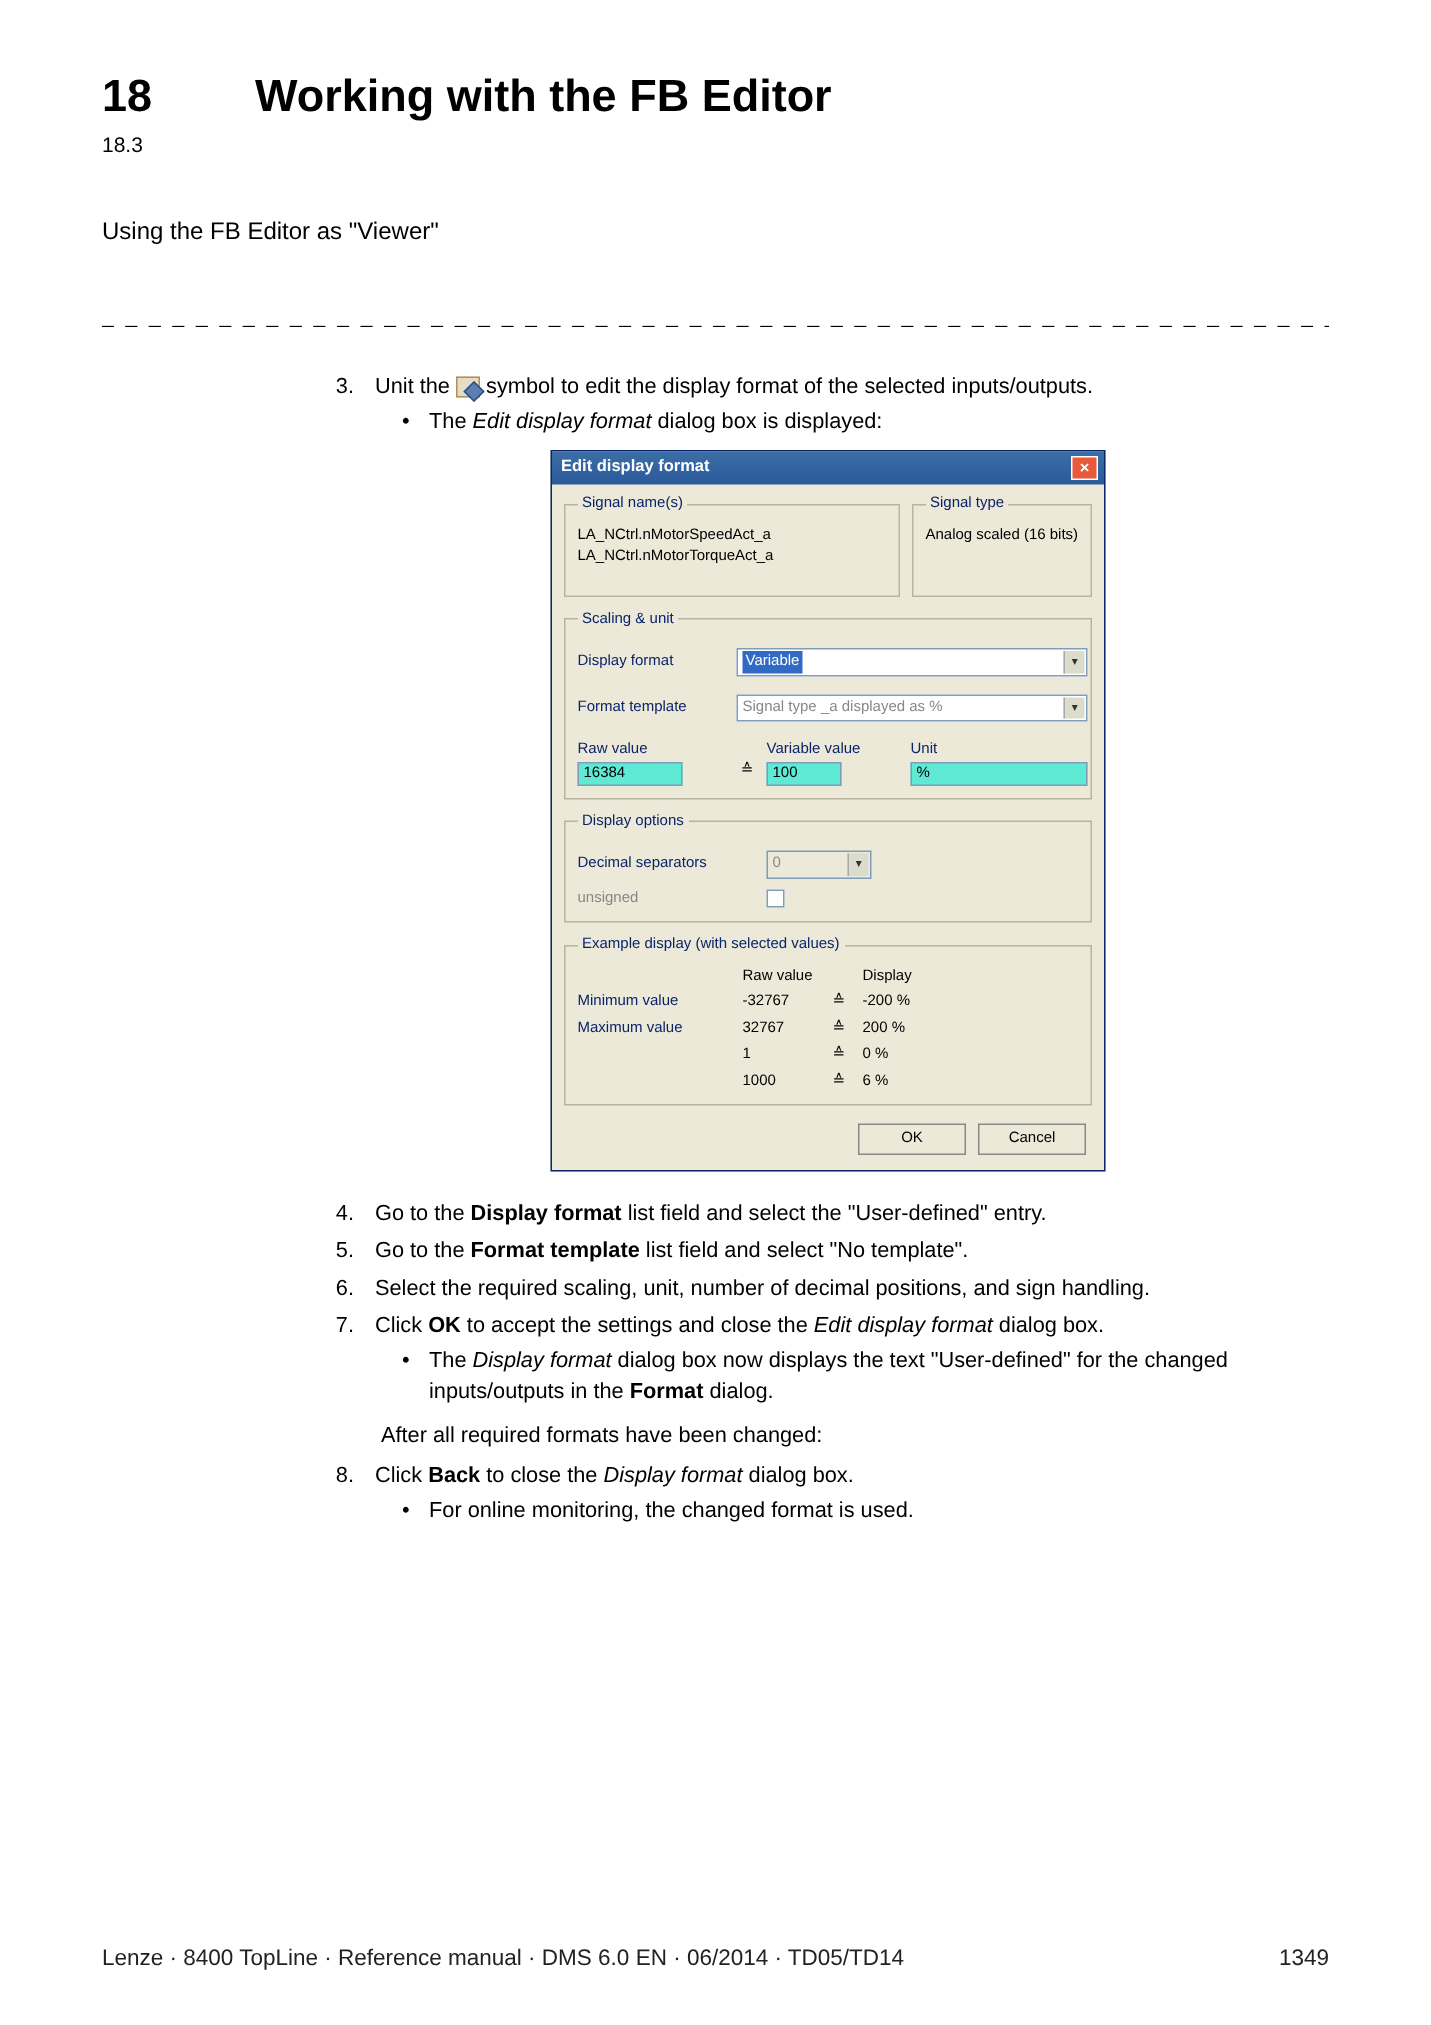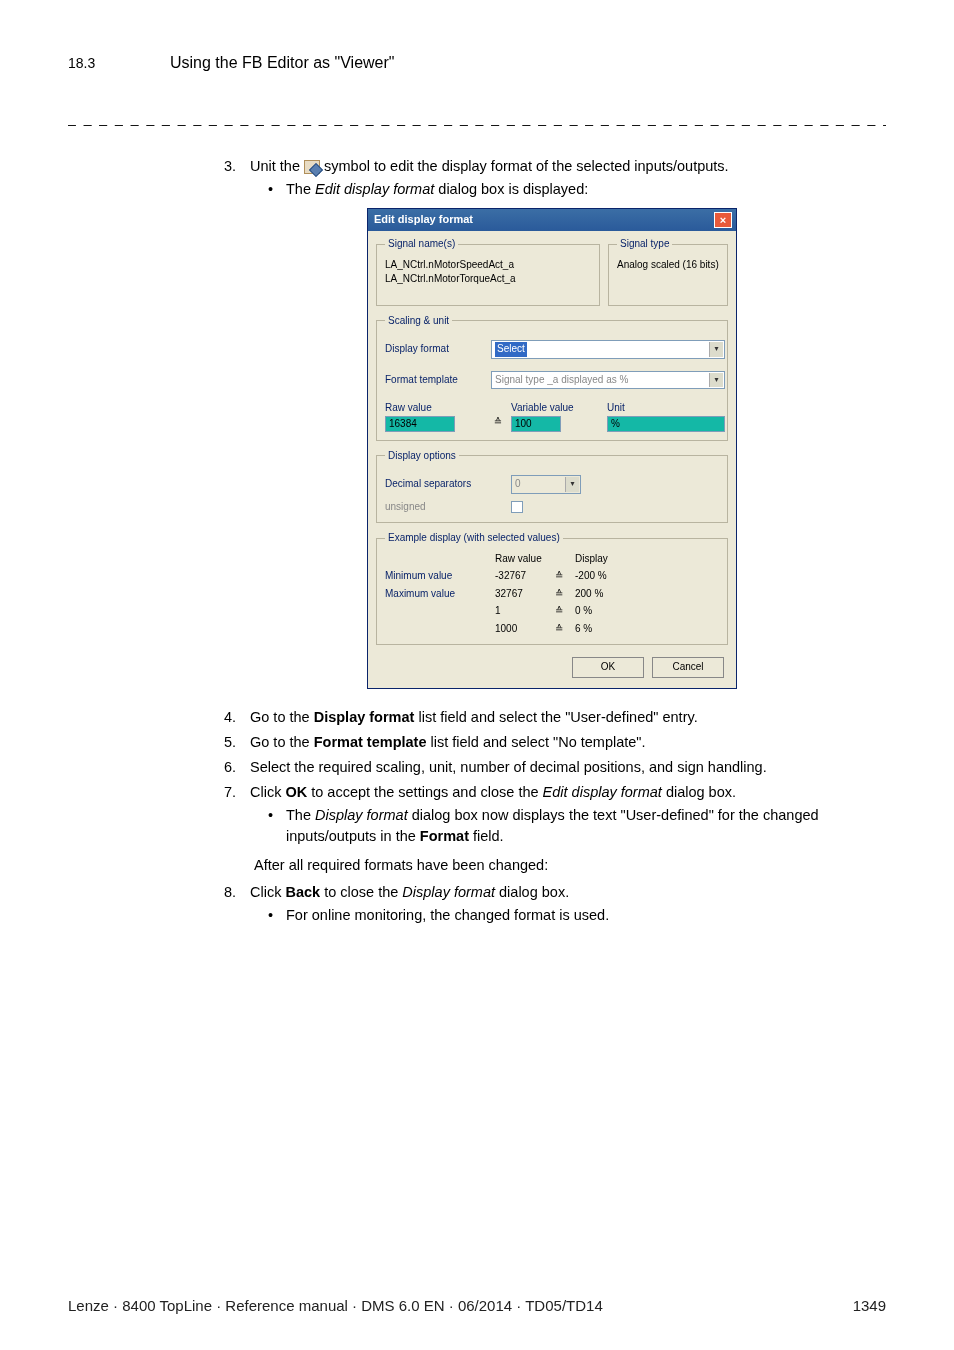--- a/index.html
+++ b/index.html
@@ -1,21 +1,21 @@
 <!DOCTYPE html>
 <html><head>
 <meta charset="utf-8">
 <style>
   * { box-sizing: border-box; margin: 0; padding: 0; }
   html, body { width: 954px; height: 1350px; background: #fff; font-family: "Segoe UI", Arial, sans-serif; color: #000; }
   .page { padding: 48px 68px 0 68px; position: relative; height: 100%; }
   .header-row { display: flex; align-items: baseline; gap: 42px; }
   .chapter-num { font-size: 30px; font-weight: 600; width: 60px; }
   .chapter-title { font-size: 30px; font-weight: 600; }
-  .sub-row { display: flex; align-items: baseline; gap: 42px; margin-top: 6px; }
+  .sub-row { display: flex; align-items: baseline; gap: 42px; margin-top: 6px; flex-direction: column; }
   .sub-num { font-size: 14px; width: 60px; }
   .sub-title { font-size: 16px; }
   .dash-line { margin-top: 38px; letter-spacing: 2px; font-size: 14px; white-space: nowrap; overflow: hidden; }
   .content { margin-top: 30px; margin-left: 150px; font-size: 14.5px; line-height: 1.45; }
   .step { display: flex; gap: 14px; margin-bottom: 4px; }
   .step-num { width: 18px; text-align: right; flex-shrink: 0; }
   .step-body { flex: 1; }
   .bullet { display: flex; gap: 10px; margin-top: 2px; margin-left: 18px; }
   .bullet-dot { width: 8px; flex-shrink: 0; }
   .italic { font-style: italic; }
@@ -32,35 +32,39 @@
   fieldset { border: 1px solid #b8b4a0; padding: 6px 2px 8px 8px; margin-bottom: 8px; }
   legend { color: #0a246a; font-size: 10px; padding: 0 3px; }
   .sig-row { display: flex; justify-content: space-between; gap: 8px; }
   .sig-left { flex: 1; }
   .sig-right { width: 120px; }
   .sel { display: inline-block; border: 1px solid #7f9db9; background: #fff; padding: 1px 3px; font-size: 10px; position: relative; }
   .sel-hl { background: #316ac5; color: #fff; display: inline-block; padding: 0 2px; }
   .sel-arrow { position: absolute; right: 1px; top: 1px; bottom: 1px; width: 14px; background: #dcdccc; border-left: 1px solid #aaa; display: flex; align-items: center; justify-content: center; font-size: 8px; color: #333; }
   .row { display: flex; align-items: center; margin-top: 6px; gap: 6px; }
   .lbl { color: #0a246a; width: 100px; flex-shrink: 0; }
-  .inp { border: 1px solid #7f9db9; background: #14b8a6; padding: 1px 3px; font-size: 10px; height: 16px; }
+  .inp { border: 1px solid #7f9db9; background: #5eead4; padding: 1px 3px; font-size: 10px; height: 16px; }
   .grey { color: #888; }
   .chk { width: 12px; height: 12px; border: 1px solid #7f9db9; background: #fff; display: inline-block; }
   .ex-grid { display: grid; grid-template-columns: 110px 60px 20px 60px; row-gap: 3px; font-size: 10px; align-items: center; }
   .btn { border: 1px solid #888; background: #ece9d8; padding: 2px 0; font-size: 10px; width: 72px; text-align: center; }
   .btn-row { display: flex; justify-content: flex-end; gap: 8px; padding: 4px 4px 0 0; }
 
   .plain-after { margin-left: 36px; margin-top: 8px; margin-bottom: 6px; }
 
   .footer { position: absolute; bottom: 36px; left: 68px; right: 68px; display: flex; justify-content: space-between; font-size: 15px; color: #222; }
 </style>
 </head>
 <body>
 
 <div class="page">
+  <div class="header-row">
+    <div class="chapter-num">18</div>
+    <div class="chapter-title">Working with the FB Editor</div>
+  </div>
   <div class="sub-row">
     <div class="sub-num">18.3</div>
     <div class="sub-title">Using the FB Editor as "Viewer"</div>
   </div>
 
   <div class="dash-line">_ _ _ _ _ _ _ _ _ _ _ _ _ _ _ _ _ _ _ _ _ _ _ _ _ _ _ _ _ _ _ _ _ _ _ _ _ _ _ _ _ _ _ _ _ _ _ _ _ _ _ _ _ _ _ _ _ _ _ _ _ _ _ _</div>
 
   <div class="content">
 
     <div class="step">
@@ -95,21 +99,21 @@
               <div>Analog scaled (16 bits)</div>
               <div style="height:22px"></div>
             </fieldset>
           </div>
 
           <fieldset>
             <legend>Scaling &amp; unit</legend>
             <div class="row">
               <div class="lbl">Display format</div>
               <div class="sel" style="flex:1">
-                <span class="sel-hl">Select</span>
+                <span class="sel-hl">Variable</span>
                 <span class="sel-arrow">▾</span>
               </div>
             </div>
             <div class="row" style="margin-top:12px">
               <div class="lbl">Format template</div>
               <div class="sel" style="flex:1;color:#888">
                 <span>Signal type _a displayed as %</span>
                 <span class="sel-arrow">▾</span>
               </div>
             </div>
@@ -202,21 +206,21 @@
       <div class="step-body">Select the required scaling, unit, number of decimal positions, and sign handling.</div>
     </div>
 
     <div class="step">
       <div class="step-num">7.</div>
       <div class="step-body">
         <span>Click </span><span class="bold">OK</span><span> to accept the settings and close the </span><span class="italic">Edit display format</span><span> dialog box.</span>
         <div class="bullet">
           <div class="bullet-dot">•</div>
           <div>
-            <span>The </span><span class="italic">Display format</span><span> dialog box now displays the text "User-defined" for the changed inputs/outputs in the </span><span class="bold">Format</span><span> field.</span>
+            <span>The </span><span class="italic">Display format</span><span> dialog box now displays the text "User-defined" for the changed inputs/outputs in the </span><span class="bold">Format</span><span> dialog.</span>
           </div>
         </div>
       </div>
     </div>
 
     <div class="plain-after">After all required formats have been changed:</div>
 
     <div class="step">
       <div class="step-num">8.</div>
       <div class="step-body">

